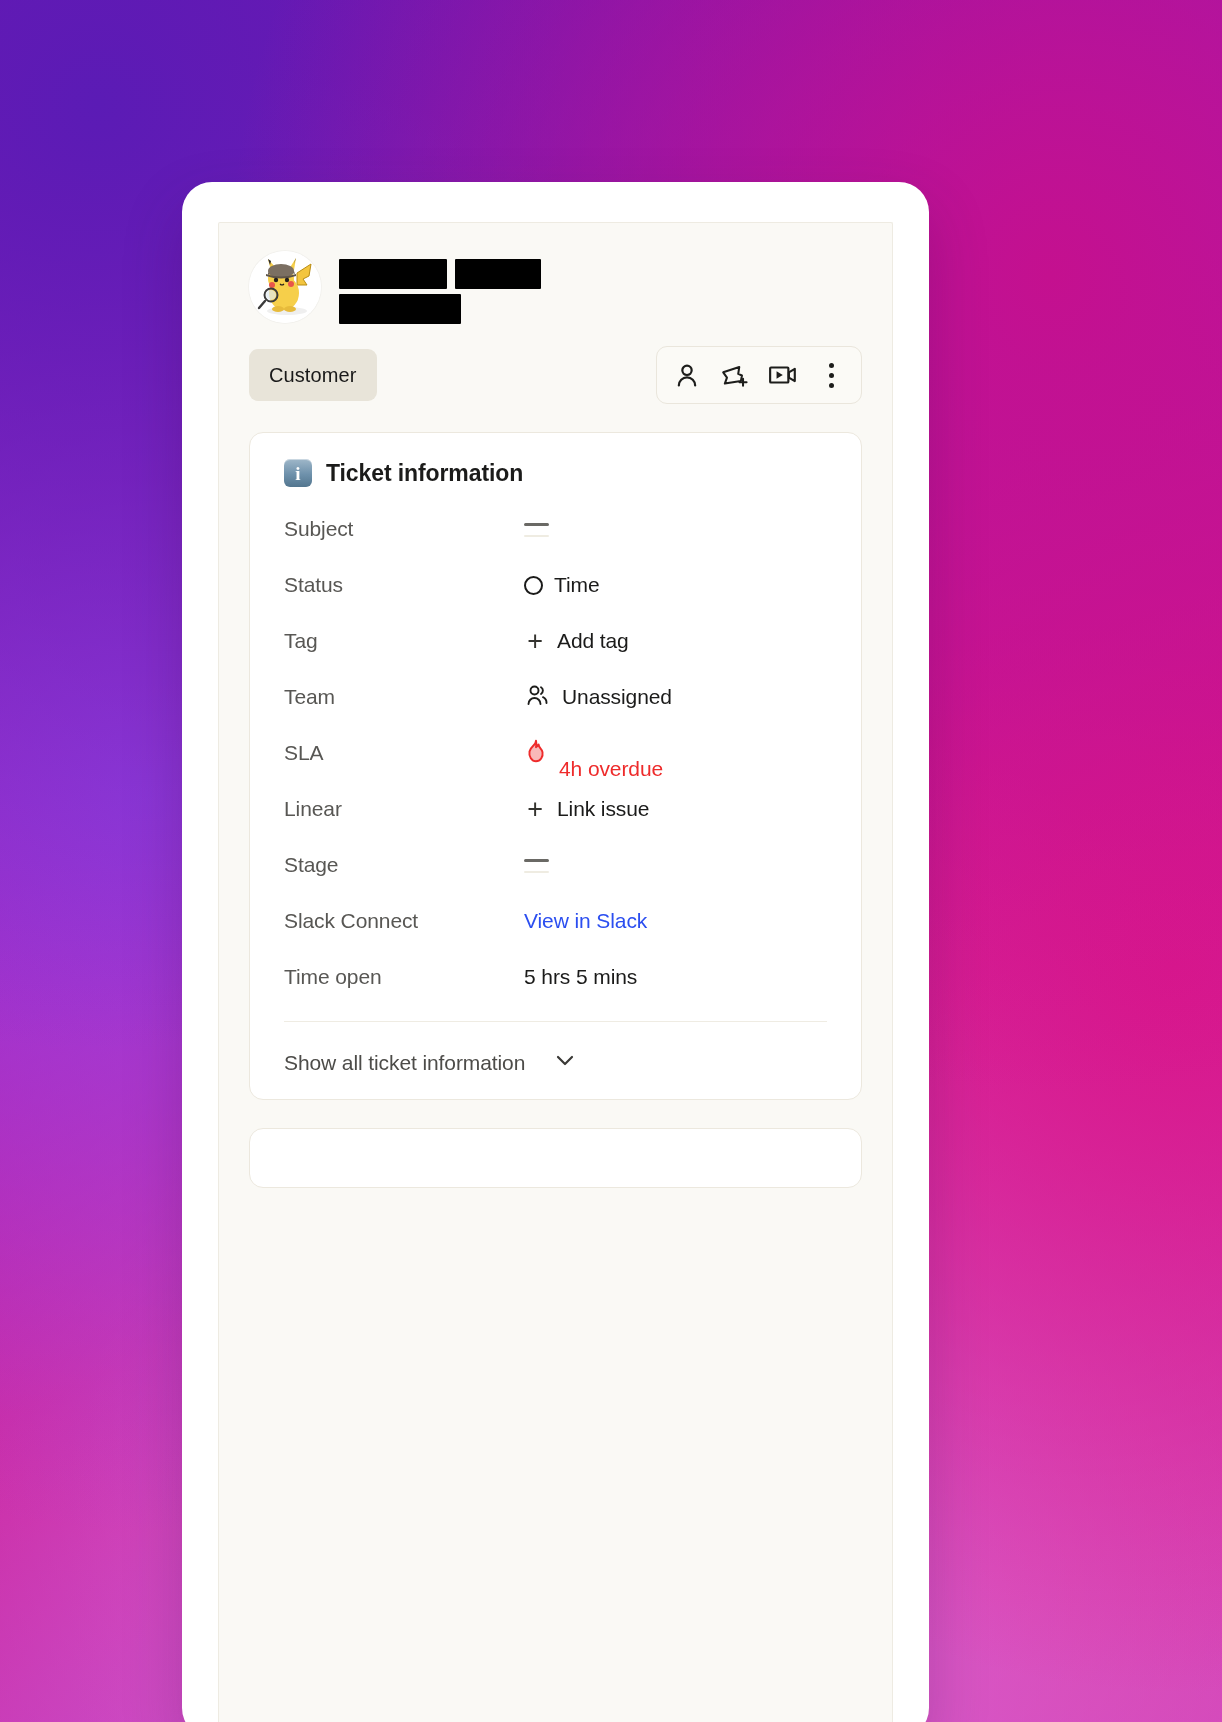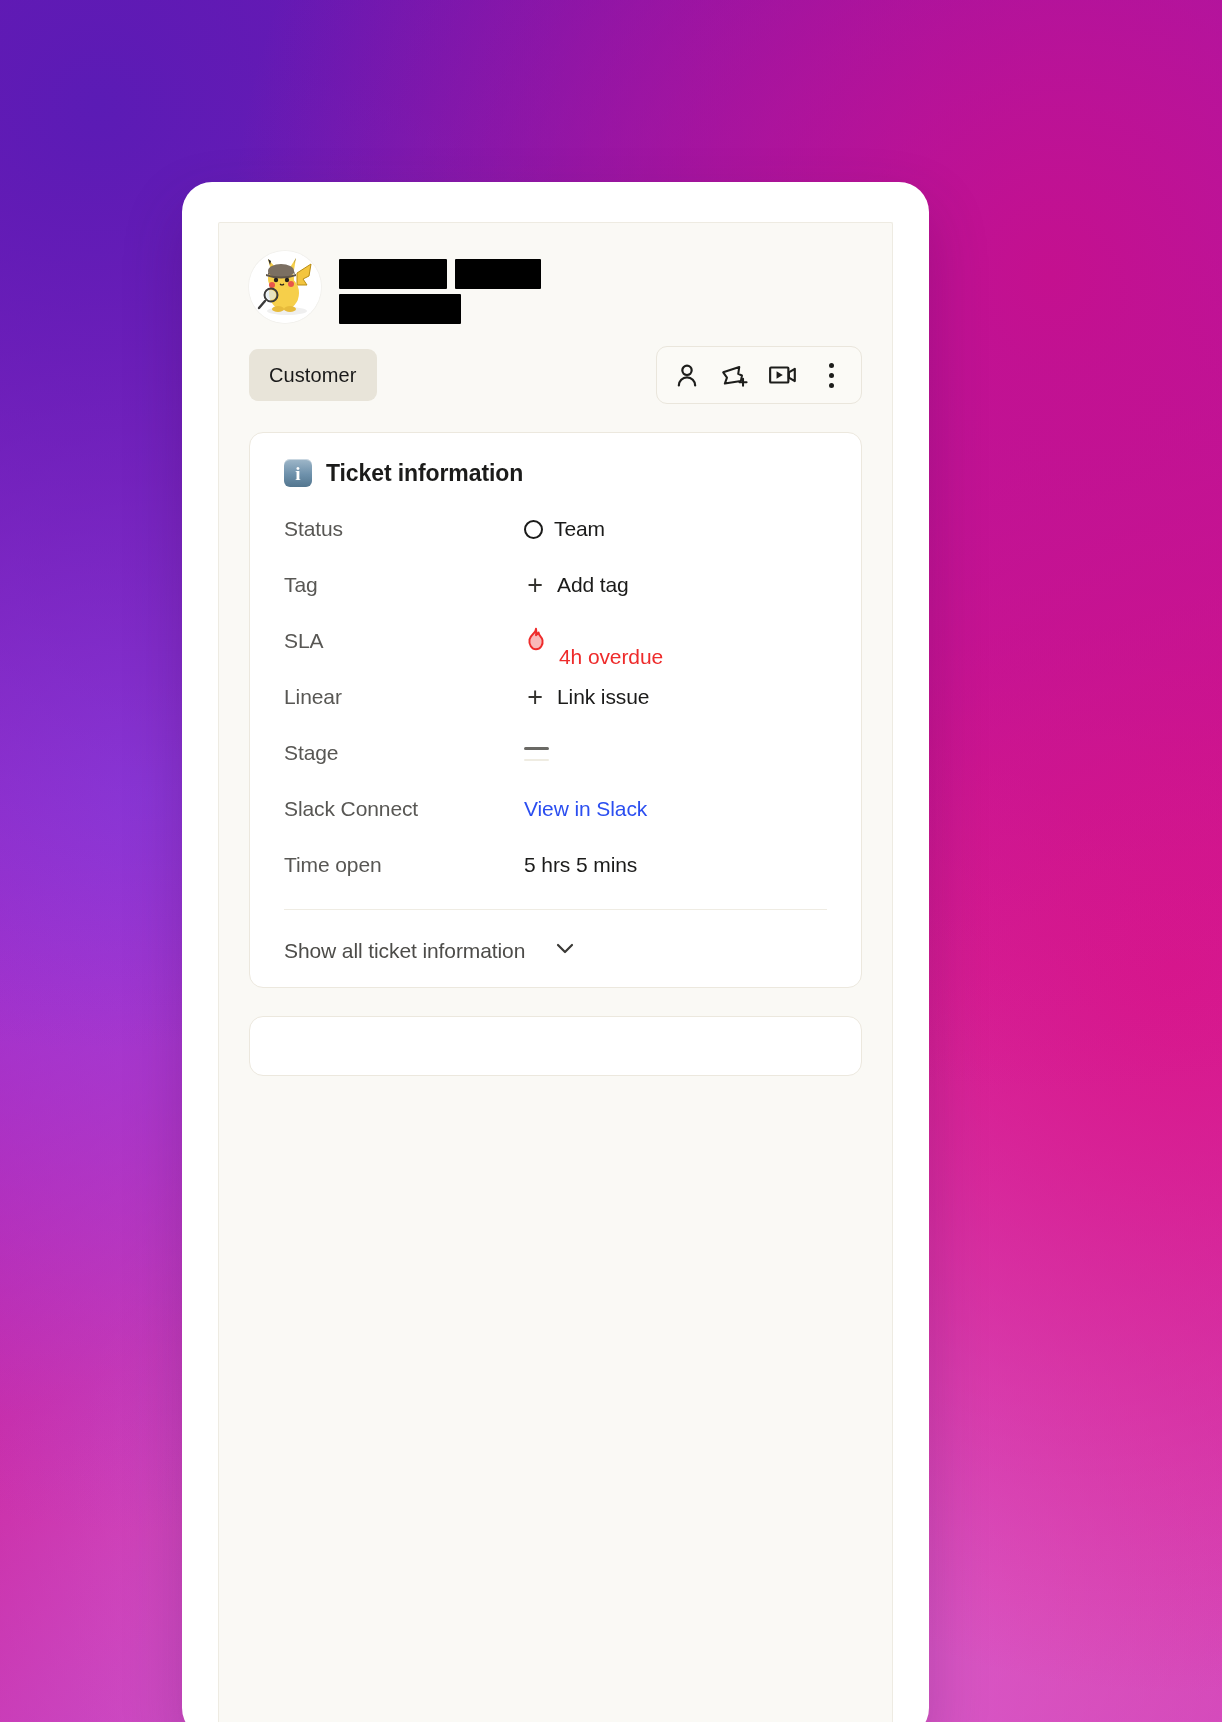--- a/index.html
+++ b/index.html
@@ -342,39 +342,62 @@
 
     <div class="ticket-card">
 
       <div class="card-head">
         <span class="info-emoji">i</span>
         <span class="card-title">Ticket information</span>
       </div>
 
       <div class="rows">
 
+        <div class="row">
+          <div class="row-label">Subject</div>
+          <div class="row-value">
+            <span class="dash-wrap">
+              <span class="dash"></span>
+                <span class="dash-faint"></span>
+            </span>
+          </div>
+        </div>
 
         <div class="row">
           <div class="row-label">Status</div>
           <div class="row-value">
             <span class="circle-open"></span>
-            <span>Team</span>
+            <span>Time</span>
           </div>
         </div>
 
 
 
         <div class="row">
           <div class="row-label">Tag</div>
           <div class="row-value">
             <span class="plus-icon">+</span>
             <span>Add tag</span>
           </div>
         </div>
 
+        <div class="row">
+          <div class="row-label">Team</div>
+          <div class="row-value">
+            <span>
+              <svg width="27" height="24" viewBox="0 0 26 24" fill="none" stroke="#1d1d1b" stroke-width="1.9" stroke-linecap="round" stroke-linejoin="round">
+                <circle cx="10" cy="7.5" r="4"></circle>
+                <path d="M4 21a6 6 0 0 1 12 0"></path>
+                <path d="M16.5 4.2a4 4 0 0 1 0 6.8"></path>
+                <path d="M18.5 14.2A6.2 6.2 0 0 1 22 20"></path>
+              </svg>
+            </span>
+            <span>Unassigned</span>
+          </div>
+        </div>
 
         <div class="row">
           <div class="row-label">SLA</div>
           <div class="row-value">
             <span>
               <svg width="24" height="26" viewBox="0 0 22 24" fill="none">
                 <path d="M11 2.5 C11 7 6 7.5 5 12.5 C4.2 16.8 7 21.5 11 21.5 C15 21.5 17.8 17.4 17 13 C16.4 9.6 13.6 9.2 13.4 6 C12.6 7.6 11.6 8 11 8.4 C11.6 6.3 11.4 4.2 11 2.5 Z" fill="#f9b9b9" stroke="#ee2b2b" stroke-width="1.8" stroke-linejoin="round"></path>
               </svg>
             </span>
             <span class="sla-text">4h overdue</span>

